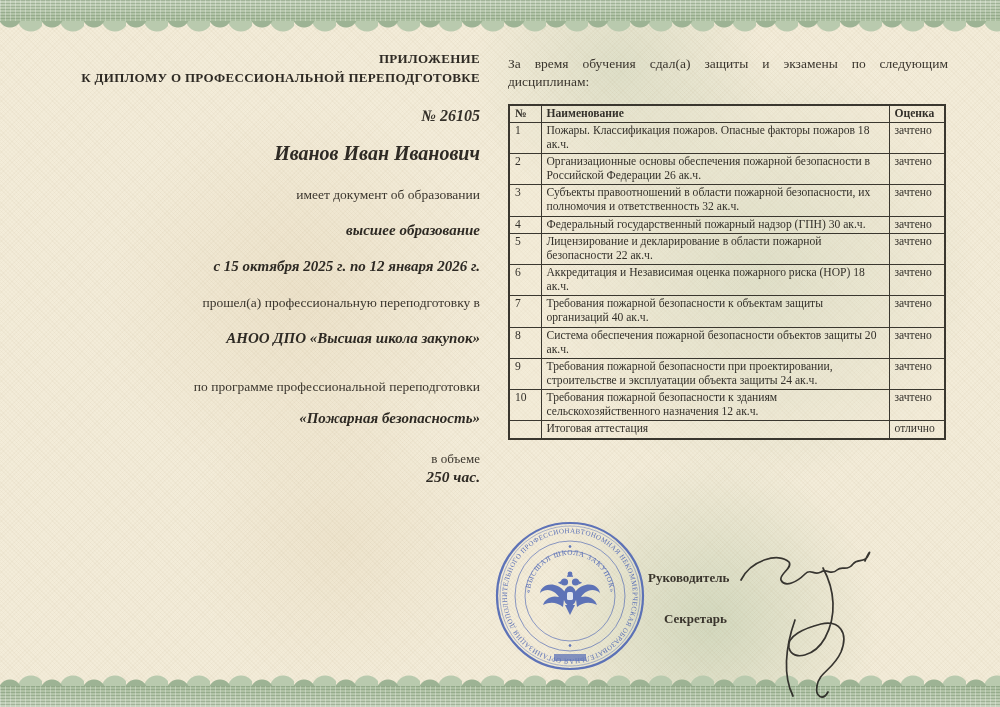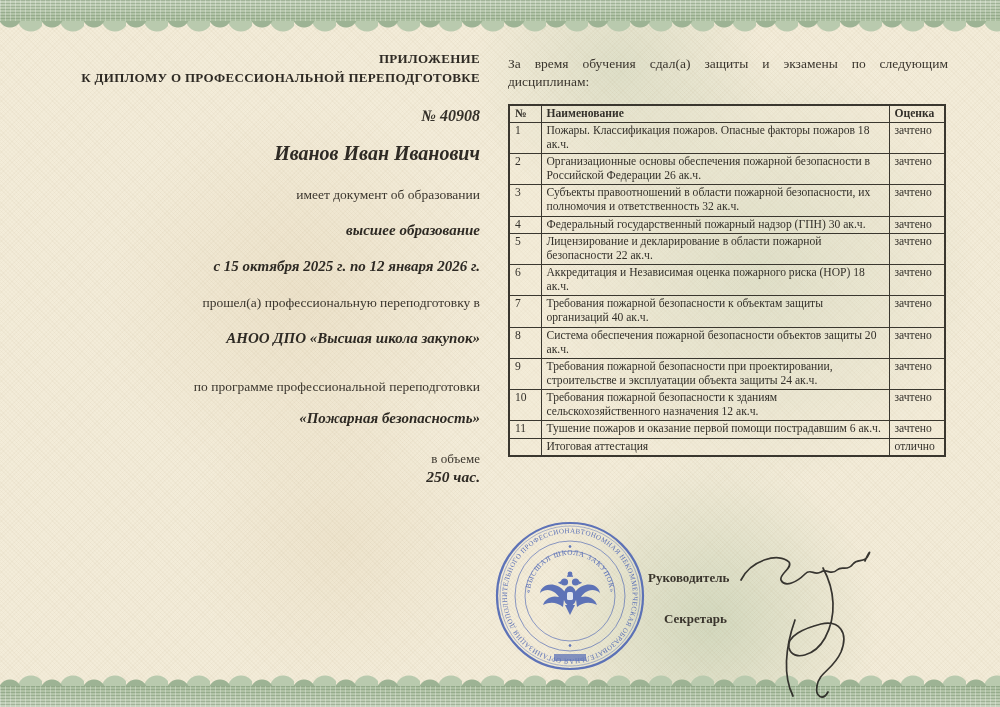--- a/index.html
+++ b/index.html
@@ -103,21 +103,21 @@
 <div class="page">
 
   <div class="band band-top"></div>
   <div class="scallop scallop-top"></div>
   <div class="band band-bottom"></div>
   <div class="scallop scallop-bottom"></div>
 
   <div class="left-col">
     <div class="t-caps">ПРИЛОЖЕНИЕ</div>
     <div class="t-caps">К ДИПЛОМУ О ПРОФЕССИОНАЛЬНОЙ ПЕРЕПОДГОТОВКЕ</div>
-    <div class="t-num">№ 40908</div>
+    <div class="t-num">№ 26105</div>
     <div class="t-name">Иванов Иван Иванович</div>
     <div class="t-plain">имеет документ об образовании</div>
     <div class="t-bi">высшее образование</div>
     <div class="t-bi">с 15 октября 2025 г. по 12 января 2026 г.</div>
     <div class="t-plain" style="margin-top:20px">прошел(а) профессиональную переподготовку в</div>
     <div class="t-bi">АНОО ДПО «Высшая школа закупок»</div>
     <div class="t-prog-label">по программе профессиональной переподготовки</div>
     <div class="t-bi" style="margin-top:15px">«Пожарная безопасность»</div>
     <div class="t-volume-label">в объеме</div>
     <div class="t-volume">250 час.</div>
@@ -189,25 +189,20 @@
             <td>Требования пожарной безопасности при проектировании, строительстве и эксплуатации объекта защиты 24 ак.ч.</td>
             <td class="col-grade">зачтено</td>
           </tr>
 
           <tr>
             <td class="col-num">10</td>
             <td>Требования пожарной безопасности к зданиям сельскохозяйственного назначения 12 ак.ч.</td>
             <td class="col-grade">зачтено</td>
           </tr>
 
-          <tr>
-            <td class="col-num">11</td>
-            <td>Тушение пожаров и оказание первой помощи пострадавшим 6 ак.ч.</td>
-            <td class="col-grade">зачтено</td>
-          </tr>
 
           <tr>
             <td class="col-num"></td>
             <td>Итоговая аттестация</td>
             <td class="col-grade">отлично</td>
           </tr>
         </tbody>
     </table>
   </div>
 

